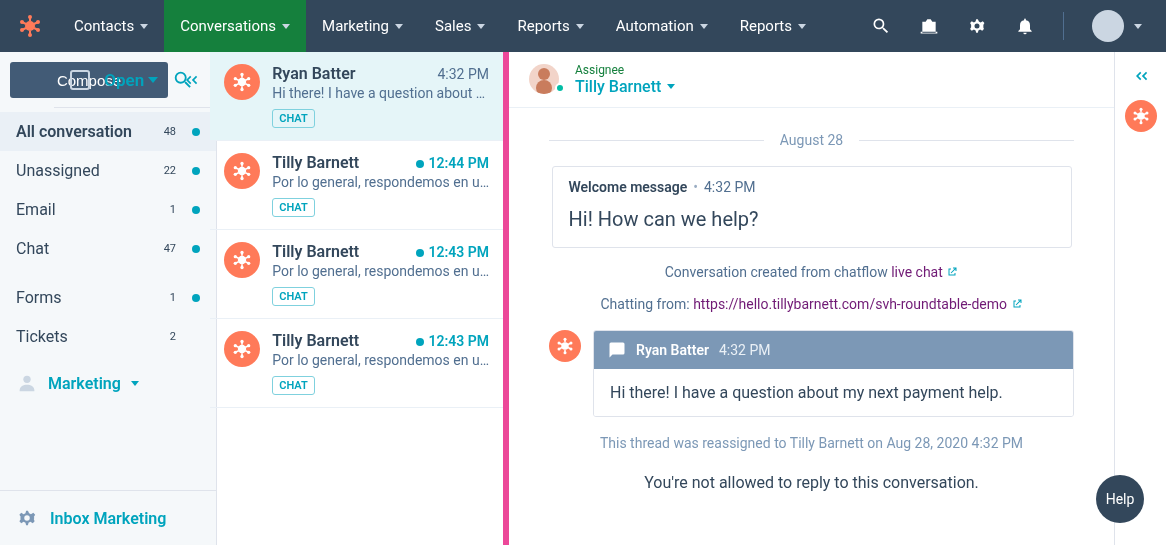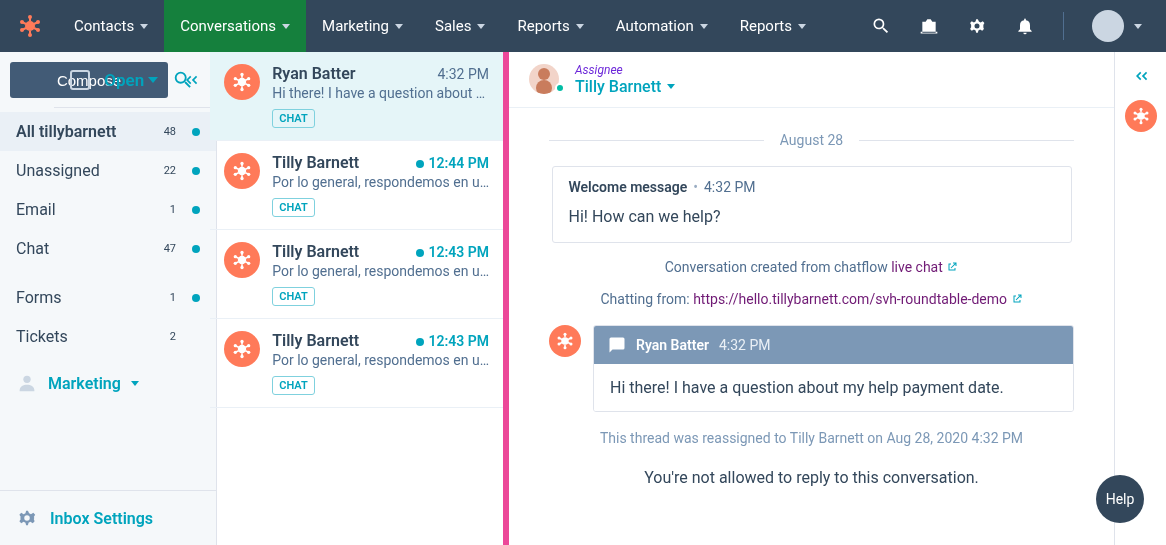--- a/index.html
+++ b/index.html
@@ -60,37 +60,37 @@
 
   
   .detail{ flex:1; display:flex; flex-direction:column; background:#fff; position:relative;}
   .detail-header{ height:56px; display:flex; align-items:center; padding:0 20px; border-bottom:1px solid #eaf0f6;}
   .assignee{ display:flex; align-items:center; gap:10px;}
   .assignee-avatar{width:30px;height:30px;border-radius:50%;background:#f2d4c9;position:relative;overflow:hidden;}
   .assignee-avatar::after{content:"";position:absolute;bottom:-2px;left:50%;transform:translateX(-50%);width:16px;height:16px;border-radius:50%;background:#c97c5d;}
   .assignee-avatar::before{content:"";position:absolute;top:4px;left:50%;transform:translateX(-50%);width:12px;height:12px;border-radius:50%;background:#c97c5d;}
   .presence{width:10px;height:10px;border-radius:50%;background:#00bda5;border:2px solid #fff;position:relative;margin-left:-14px;margin-top:18px;}
   .assignee-text{line-height:1.2;}
-  .assignee-label{font-size:12px;color:#6d28d9;font-style:italic;}
+  .assignee-label{font-size:12px;color:#15803d;}
   .assignee-name{font-size:16px;color:#00a4bd;font-weight:500;display:flex;align-items:center;gap:6px;}
   .btn-grp{margin-left:auto;display:flex;}
   .btn-lite{border:1px solid #cbd6e2;background:#f5f8fa;color:#516f90;height:36px;padding:0 14px;cursor:pointer;font-size:14px;display:flex;align-items:center;gap:6px;}
   .btn-lite.left{border-radius:3px 0 0 3px;}
   .btn-lite.right{border-radius:0 3px 3px 0;border-left:none;}
   .btn-lite svg{width:16px;height:16px;fill:#cbd6e2;}
 
   .thread{ flex:1; overflow:auto; padding:20px 40px 20px 40px; text-align:center;}
   .date-sep{ display:flex; align-items:center; gap:16px; color:#7c98b6; font-size:14px; margin:4px 0 18px;}
   .date-sep::before,.date-sep::after{content:"";flex:1;height:1px;background:#dfe3eb;}
   .card{ max-width:520px; margin:0 auto; border:1px solid #dfe3eb; border-radius:3px; text-align:left; background:#fff;}
   .card-head{ padding:12px 16px 4px; font-size:14px;}
   .card-head b{font-weight:600;}
   .card-head .sep{color:#99acc2;margin:0 6px;}
   .card-head .t{color:#516f90;}
-  .card-body{ padding:8px 16px 16px; font-size:16px;}
+  .card-body{ padding:8px 16px 16px; font-size:20px;}
   .meta{ font-size:14px; color:#516f90; margin:16px auto 4px;}
   .meta a{ color:#701a75; text-decoration:none;}
   .ext-icon{display:inline-block;width:12px;height:12px;vertical-align:-1px;}
   .ext-icon svg{width:12px;height:12px;fill:#00a4bd;}
   .msg-wrap{display:flex;align-items:flex-start;gap:12px;max-width:560px;margin:18px auto 0;text-align:left;}
   .msg-av{width:32px;height:32px;border-radius:50%;background:#ff7a59;display:flex;align-items:center;justify-content:center;flex-shrink:0;}
   .msg-av svg{width:18px;height:18px;fill:#fff;}
   .msg-card{flex:1;border:1px solid #dfe3eb;border-radius:3px;overflow:hidden;}
   .msg-card-head{background:#7c98b6;color:#fff;padding:10px 14px;display:flex;align-items:center;gap:10px;font-size:14px;}
   .msg-card-head .bubble{width:18px;height:18px;fill:#fff;}
@@ -213,21 +213,21 @@
     <div class="compose-row">
       <button class="compose-btn">Compose</button>
       <div class="collapse-btn">
           <svg width="20" height="20" viewBox="0 0 24 24" fill="#00a4bd">
             <use href="#chev-dbl-l"></use>
           </svg>
         </div>
     </div>
     <div class="nav-list" id="navlist">
         <div class="nav-item active">
-          <span class="label">All tillybarnett</span>
+          <span class="label">All conversation</span>
           <span class="count">48</span>
           <span class="dot"></span>
         </div>
         <div class="nav-item">
           <span class="label">Unassigned</span>
           <span class="count">22</span>
           <span class="dot"></span>
         </div>
         <div class="nav-item">
           <span class="label">Email</span>
@@ -255,21 +255,21 @@
       <svg class="person-icon" viewBox="0 0 24 24">
           <use href="#person"></use>
         </svg>
       <span>Marketing</span>
       <span class="caret-sm"></span>
     </div>
     <div class="inbox-settings">
       <svg viewBox="0 0 24 24">
           <use href="#gear"></use>
         </svg>
-      <span>Inbox Settings</span>
+      <span>Inbox Marketing</span>
     </div>
   </div>
 
   <div class="conv-list">
     <div class="conv-toolbar">
       <div class="checkbox"></div>
       <div class="open-filter">
         <span>Open</span>
         <span class="tri"></span>
       </div>
@@ -363,21 +363,21 @@
             </svg>
           </div>
         <div class="msg-card">
           <div class="msg-card-head">
             <svg class="bubble" viewBox="0 0 24 24">
                 <use href="#bubble"></use>
               </svg>
             <span class="name">Ryan Batter</span>
             <span class="time">4:32 PM</span>
           </div>
-          <div class="msg-card-body">Hi there! I have a question about my help payment date.</div>
+          <div class="msg-card-body">Hi there! I have a question about my next payment help.</div>
         </div>
       </div>
 
       <div class="sys">This thread was reassigned to Tilly Barnett on Aug 28, 2020 4:32 PM</div>
       <div class="not-allowed">You're not allowed to reply to this conversation.</div>
     </div>
   </div>
 
   <div class="rightrail">
     <div class="expand">

